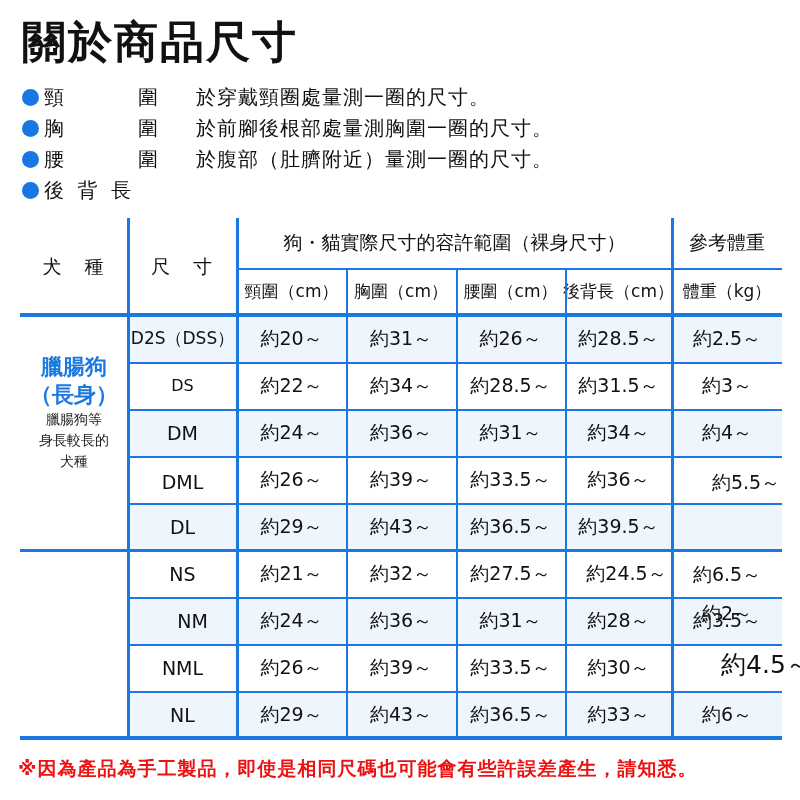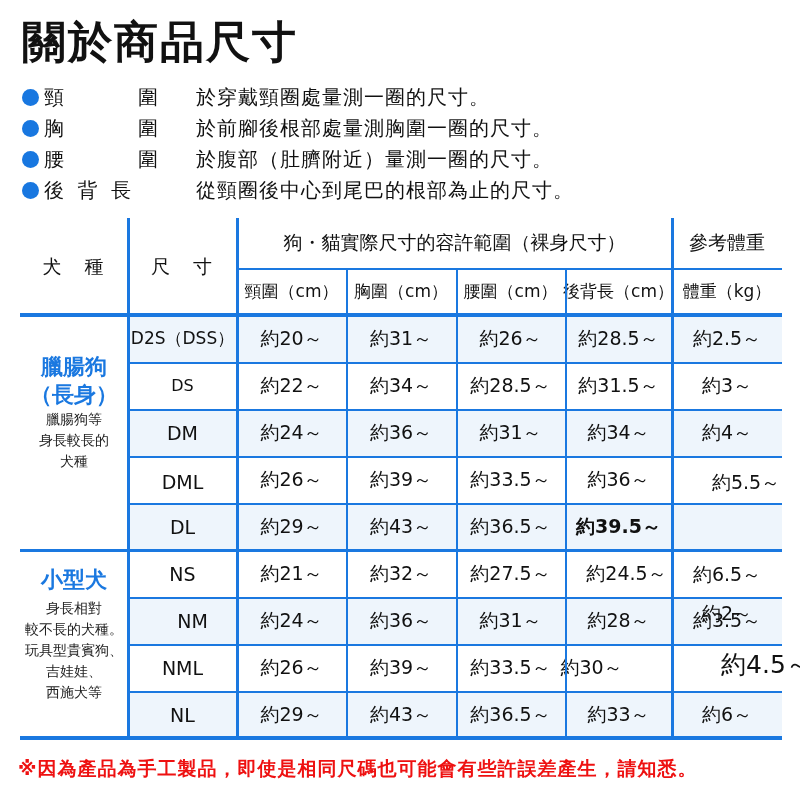--- a/index.html
+++ b/index.html
@@ -63,21 +63,20 @@
     </span>
     <span class="def-desc" style="margin-left:37px">於腹部（肚臍附近）量測一圈的尺寸。</span>
   </div>
   <div class="def-row">
     <span class="dot"></span>
     <span class="def-term" style="width:88px">
       <span>後</span>
       <span>背</span>
       <span>長</span>
     </span>
-    <span class="def-desc" style="margin-left:64px">從頸圈後中心到尾巴的根部為止的尺寸。</span>
   </div>
 </div>
 
 <div class="table" id="tbl">
     <div class="tint" style="position: absolute; left: 108px; top: 97px; width: 654px; height: 47px;"></div>
     <div class="tint" style="position: absolute; left: 108px; top: 191px; width: 654px; height: 47px;"></div>
     <div class="tint" style="position: absolute; left: 108px; top: 285px; width: 654px; height: 47px;"></div>
     <div class="tint" style="position: absolute; left: 108px; top: 379px; width: 654px; height: 47px;"></div>
     <div class="tint" style="position: absolute; left: 108px; top: 473px; width: 654px; height: 47px;"></div>
     <div class="cell hdr" style="left: 0px; top: 0px; width: 108px; height: 97px; letter-spacing: 2px;">犬　種</div>
@@ -88,28 +87,20 @@
     <div class="cell hdr" style="left: 326px; top: 50px; width: 110px; height: 47px; font-size: 17px;">胸圍（cm）</div>
     <div class="cell hdr" style="left: 436px; top: 50px; width: 109px; height: 47px; font-size: 17px;">腰圍（cm）</div>
     <div class="cell hdr" style="left: 545px; top: 50px; width: 107px; height: 47px; font-size: 17px;">後背長（cm）</div>
     <div class="cell hdr" style="left: 652px; top: 50px; width: 110px; height: 47px; font-size: 17px;">體重（kg）</div>
     <div class="cell breed-cell" style="left: 0px; top: 97px; width: 108px; height: 235px; padding-bottom: 40px;">
       <div class="breed-name">臘腸狗</div>
       <div class="breed-name">（長身）</div>
       <div class="breed-desc">臘腸狗等</div>
       <div class="breed-desc">身長較長的</div>
       <div class="breed-desc">犬種</div>
-    </div>
-    <div class="cell breed-cell" style="left: 0px; top: 332px; width: 108px; height: 188px; padding-bottom: 20px;">
-      <div class="breed-name" style="margin-bottom: 4px;">小型犬</div>
-      <div class="breed-desc">身長相對</div>
-      <div class="breed-desc">較不長的犬種。</div>
-      <div class="breed-desc">玩具型貴賓狗、</div>
-      <div class="breed-desc">吉娃娃、</div>
-      <div class="breed-desc">西施犬等</div>
     </div>
     <div class="cell" style="left: 108px; top: 97px; width: 109px; height: 47px; font-size: 17px;">D2S（DSS）</div>
     <div class="cell" style="left: 217px; top: 97px; width: 109px; height: 47px; font-size: 19px;">約20～</div>
     <div class="cell" style="left: 326px; top: 97px; width: 110px; height: 47px; font-size: 19px;">約31～</div>
     <div class="cell" style="left: 436px; top: 97px; width: 109px; height: 47px; font-size: 19px;">約26～</div>
     <div class="cell" style="left: 545px; top: 97px; width: 107px; height: 47px; font-size: 19px;">約28.5～</div>
     <div class="cell" style="left: 652px; top: 97px; width: 110px; height: 47px; font-size: 19px;">約2.5～</div>
     <div class="cell" style="left: 108px; top: 144px; width: 109px; height: 47px; font-size: 16px;">DS</div>
     <div class="cell" style="left: 217px; top: 144px; width: 109px; height: 47px; font-size: 19px;">約22～</div>
     <div class="cell" style="left: 326px; top: 144px; width: 110px; height: 47px; font-size: 19px;">約34～</div>
@@ -125,39 +116,39 @@
     <div class="cell" style="left: 108px; top: 238px; width: 109px; height: 51px; font-size: 19px;">DML</div>
     <div class="cell" style="left: 217px; top: 238px; width: 109px; height: 47px; font-size: 19px;">約26～</div>
     <div class="cell" style="left: 326px; top: 238px; width: 110px; height: 47px; font-size: 19px;">約39～</div>
     <div class="cell" style="left: 436px; top: 238px; width: 109px; height: 47px; font-size: 19px;">約33.5～</div>
     <div class="cell" style="left: 545px; top: 238px; width: 107px; height: 47px; font-size: 19px;">約36～</div>
     <div class="cell" style="left: 652px; top: 238px; width: 110px; height: 53px; font-size: 19px; padding-left: 38px;">約5.5～</div>
     <div class="cell" style="left: 108px; top: 285px; width: 109px; height: 47px; font-size: 19px;">DL</div>
     <div class="cell" style="left: 217px; top: 285px; width: 109px; height: 47px; font-size: 19px;">約29～</div>
     <div class="cell" style="left: 326px; top: 285px; width: 110px; height: 47px; font-size: 19px;">約43～</div>
     <div class="cell" style="left: 436px; top: 285px; width: 109px; height: 47px; font-size: 19px;">約36.5～</div>
-    <div class="cell" style="left: 545px; top: 285px; width: 107px; height: 47px; font-size: 19px; font-weight: bold;">約39.5～</div>
+    <div class="cell" style="left: 545px; top: 285px; width: 107px; height: 47px; font-size: 19px;">約39.5～</div>
     <div class="cell" style="left: 652px; top: 285px; width: 110px; height: 47px; font-size: 19px; margin-top: 48px;">約6.5～</div>
     <div class="cell" style="left: 108px; top: 332px; width: 109px; height: 47px; font-size: 19px;">NS</div>
     <div class="cell" style="left: 217px; top: 332px; width: 109px; height: 47px; font-size: 19px;">約21～</div>
     <div class="cell" style="left: 326px; top: 332px; width: 110px; height: 47px; font-size: 19px;">約32～</div>
     <div class="cell" style="left: 436px; top: 332px; width: 109px; height: 47px; font-size: 19px;">約27.5～</div>
     <div class="cell" style="left: 545px; top: 332px; width: 107px; height: 47px; font-size: 19px; padding-left: 16px;">約24.5～</div>
     <div class="cell" style="left: 652px; top: 332px; width: 110px; height: 47px; font-size: 19px; margin-top: 40px;">約2～</div>
     <div class="cell" style="left: 108px; top: 379px; width: 109px; height: 47px; font-size: 19px; padding-left: 20px;">NM</div>
     <div class="cell" style="left: 217px; top: 379px; width: 109px; height: 47px; font-size: 19px;">約24～</div>
     <div class="cell" style="left: 326px; top: 379px; width: 110px; height: 47px; font-size: 19px;">約36～</div>
     <div class="cell" style="left: 436px; top: 379px; width: 109px; height: 47px; font-size: 19px;">約31～</div>
     <div class="cell" style="left: 545px; top: 379px; width: 107px; height: 47px; font-size: 19px;">約28～</div>
     <div class="cell" style="left: 652px; top: 379px; width: 110px; height: 47px; font-size: 19px;">約3.5～</div>
     <div class="cell" style="left: 108px; top: 426px; width: 109px; height: 47px; font-size: 19px;">NML</div>
     <div class="cell" style="left: 217px; top: 426px; width: 109px; height: 47px; font-size: 19px;">約26～</div>
     <div class="cell" style="left: 326px; top: 426px; width: 110px; height: 47px; font-size: 19px;">約39～</div>
     <div class="cell" style="left: 436px; top: 426px; width: 109px; height: 47px; font-size: 19px;">約33.5～</div>
-    <div class="cell" style="left: 518px; top: 426px; width: 107px; height: 47px; font-size: 19px;">約30～</div>
+    <div class="cell" style="left: 545px; top: 426px; width: 107px; height: 47px; font-size: 19px;">約30～</div>
     <div class="cell" style="left: 652px; top: 426px; width: 110px; height: 41px; font-size: 25px; margin-left: 39px;">約4.5～</div>
     <div class="cell" style="left: 108px; top: 473px; width: 109px; height: 47px; font-size: 19px;">NL</div>
     <div class="cell" style="left: 217px; top: 473px; width: 109px; height: 47px; font-size: 19px;">約29～</div>
     <div class="cell" style="left: 326px; top: 473px; width: 110px; height: 47px; font-size: 19px;">約43～</div>
     <div class="cell" style="left: 436px; top: 473px; width: 109px; height: 47px; font-size: 19px;">約36.5～</div>
     <div class="cell" style="left: 545px; top: 473px; width: 107px; height: 47px; font-size: 19px;">約33～</div>
     <div class="cell" style="left: 652px; top: 473px; width: 110px; height: 47px; font-size: 19px;">約6～</div>
     <div class="line" style="left: 107px; top: 0px; width: 3px; height: 520px;"></div>
     <div class="line" style="left: 216px; top: 0px; width: 3px; height: 520px;"></div>
     <div class="line" style="left: 651px; top: 0px; width: 3px; height: 520px;"></div>

